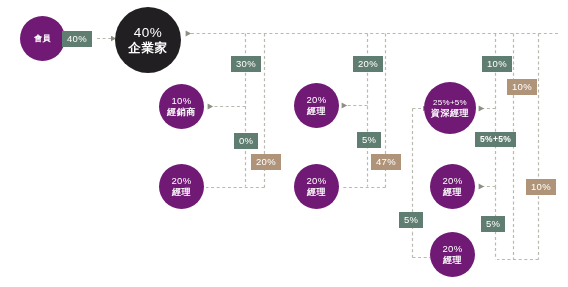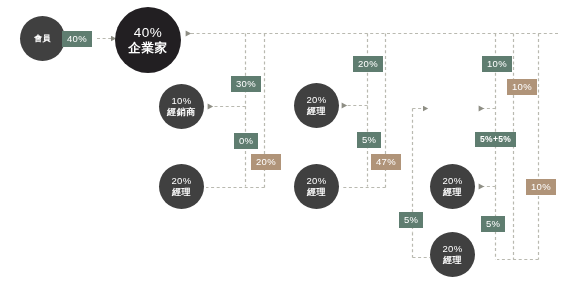--- a/index.html
+++ b/index.html
@@ -31,21 +31,21 @@
     align-items: center;
     justify-content: center;
     color: #ffffff;
     text-align: center;
     line-height: 1.15;
     box-sizing: border-box;
   }
   .node .ln1 { display: block; letter-spacing: .3px; }
   .node .ln2 { display: block; letter-spacing: .6px; }
 
-  .node-green { background: #404040; }
+  .node-green { background: #701a75; }
   .node-dark  { background: #221f22; }
 
   
   .n-member {
     left: 20px; top: 16px; width: 45px; height: 45px;
   }
   .n-member .ln1 { font-size: 8px; font-weight: bold; }
 
   
   .n-entrepreneur {
@@ -162,33 +162,37 @@
   <div class="node node-green n-mid n-mgr-b">
     <span class="ln1">20%</span>
     <span class="ln2">經理</span>
   </div>
 
   <div class="node node-green n-mid n-mgr-c">
     <span class="ln1">20%</span>
     <span class="ln2">經理</span>
   </div>
 
+  <div class="node node-green n-senior">
+    <span class="ln1">25%+5%</span>
+    <span class="ln2">資深經理</span>
+  </div>
 
   <div class="node node-green n-mid n-mgr-d">
     <span class="ln1">20%</span>
     <span class="ln2">經理</span>
   </div>
 
   <div class="node node-green n-mid n-mgr-e">
     <span class="ln1">20%</span>
     <span class="ln2">經理</span>
   </div>
 
   <div class="tag tag-green" style="left:62px;  top:31px;">40%</div>
-  <div class="tag tag-green" style="left:231px; top:56px;margin-top:20px;">30%</div>
+  <div class="tag tag-green" style="left:231px; top:56px;">30%</div>
   <div class="tag tag-green" style="left:234px; top:133px;">0%</div>
   <div class="tag tag-tan" style="left:251px; top:154px;">20%</div>
   <div class="tag tag-green" style="left:353px; top:56px;">20%</div>
   <div class="tag tag-green" style="left:357px; top:132px;">5%</div>
   <div class="tag tag-tan" style="left:371px; top:154px;">47%</div>
   <div class="tag tag-green" style="left:482px; top:56px;">10%</div>
   <div class="tag tag-tan" style="left:507px; top:79px;">10%</div>
   <div class="tag tag-green tag-small" style="left:475px; top:132px;font-weight:bold;">5%+5%</div>
   <div class="tag tag-green" style="left:399px; top:212px;">5%</div>
   <div class="tag tag-green" style="left:481px; top:216px;">5%</div>

